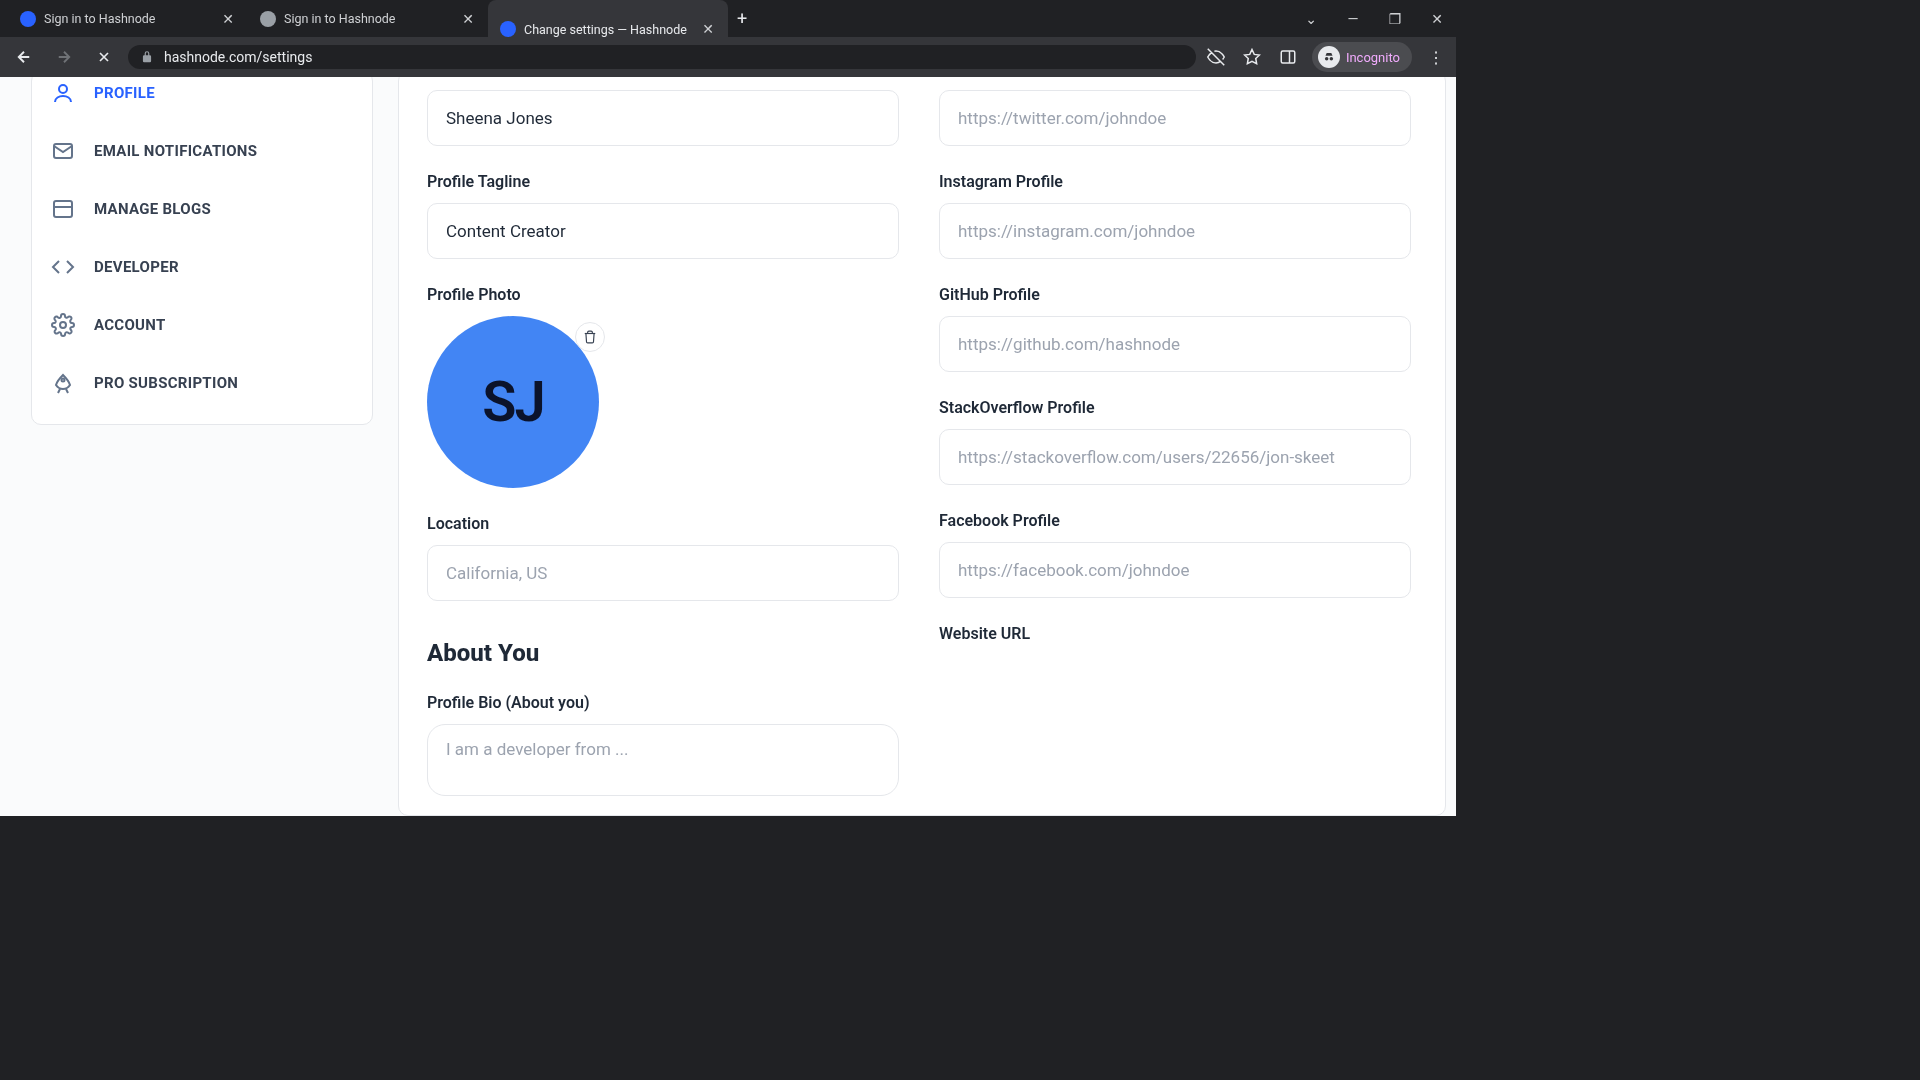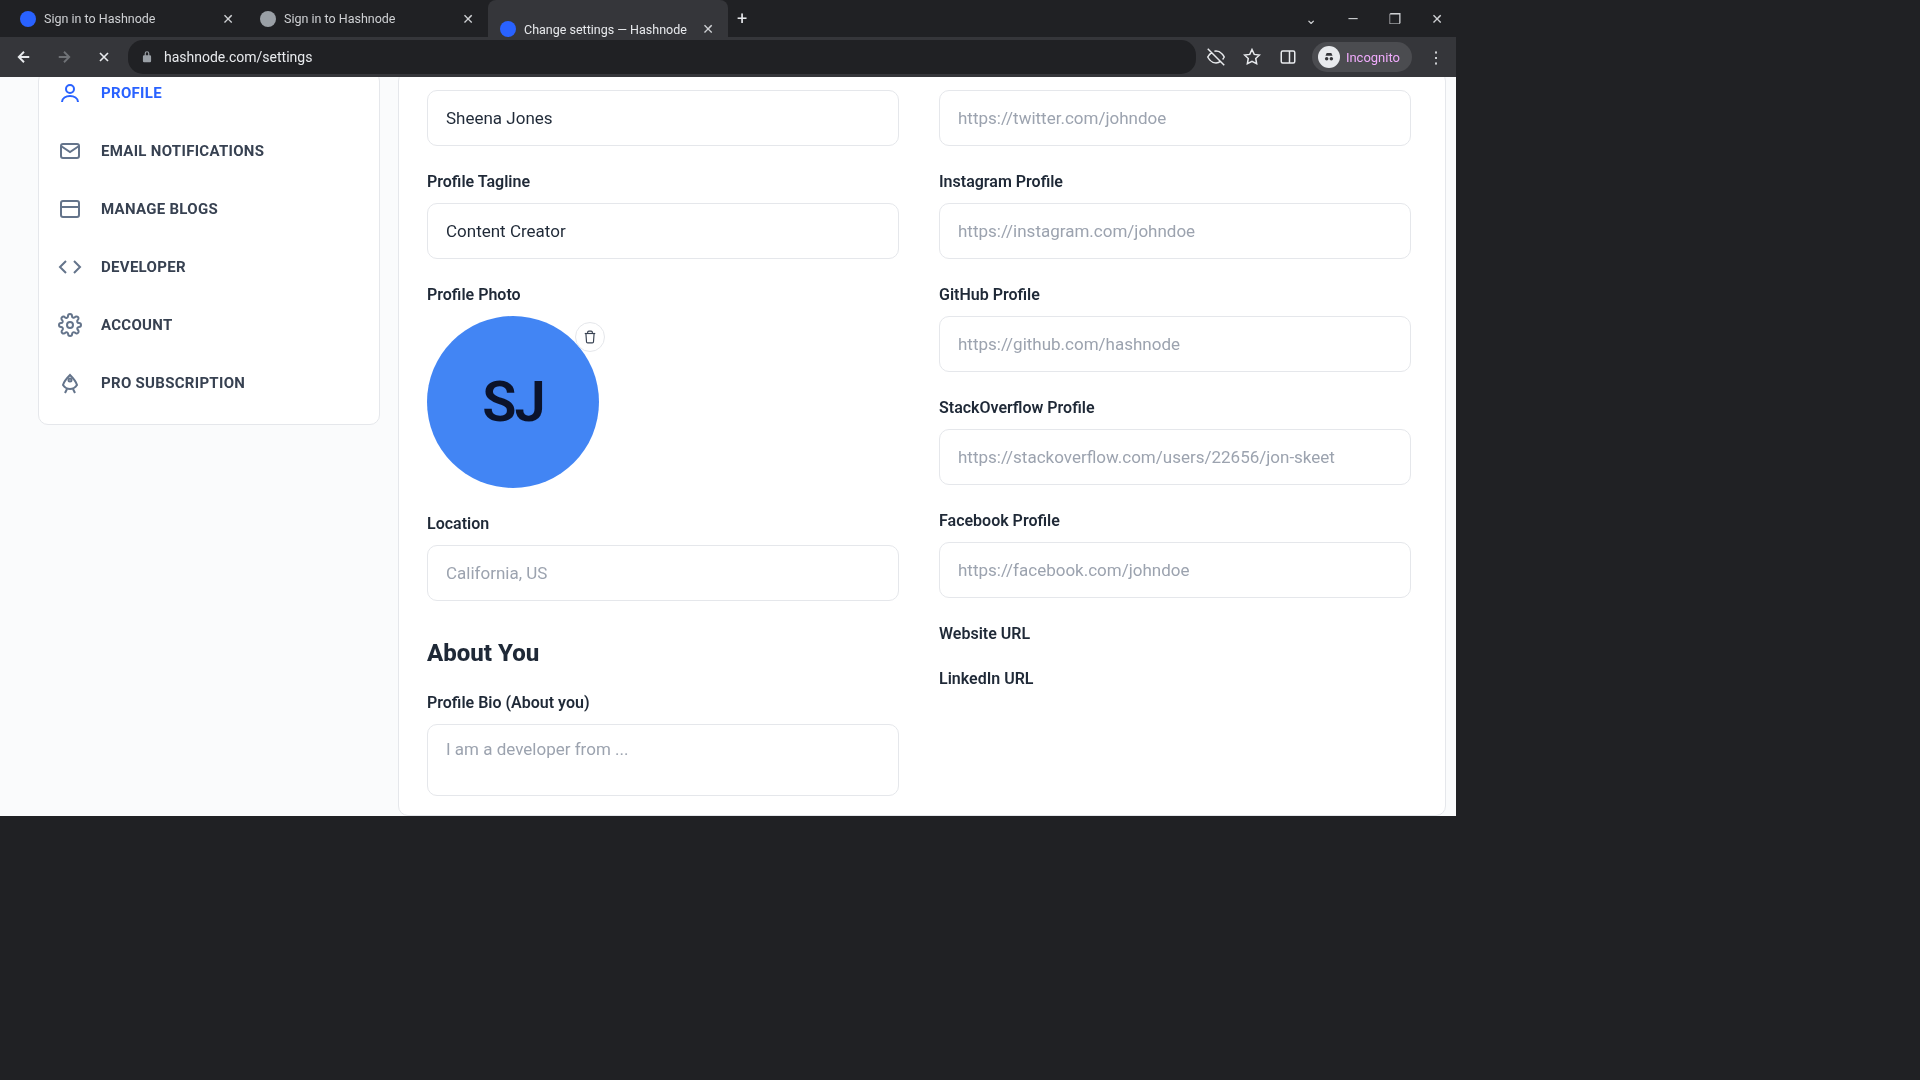--- a/index.html
+++ b/index.html
@@ -16,52 +16,52 @@
 .tab .favicon.globe { background: #9aa0a6; border-radius: 50%; }
 .tab .close { margin-left: auto; width: 16px; height: 16px; display: flex; align-items: center; justify-content: center; color: #cfd1d4; font-size: 14px; }
 .newtab { width: 28px; display: flex; align-items: center; justify-content: center; color: #e8eaed; font-size: 18px; }
 .win-controls { display: flex; align-items: center; padding-right: 6px; gap: 16px; color: #cfd1d4; }
 .win-controls span { width: 26px; text-align: center; font-size: 14px; }
 .caret { font-size: 14px; }
 
 .toolbar { height: 40px; background: #35363a; display: flex; align-items: center; padding: 0 8px; gap: 8px; }
 .nav-btn { width: 32px; height: 32px; display: flex; align-items: center; justify-content: center; color: #e8eaed; border-radius: 50%; }
 .nav-btn.disabled { color: #6f7276; }
-.addr { flex: 1; height: 34px; background: #202124; border-radius: 15px; display: flex; align-items: center; padding: 0 12px; gap: 10px; color: #e8eaed; font-size: 14px; }
+.addr { flex: 1; height: 24px; background: #202124; border-radius: 15px; display: flex; align-items: center; padding: 0 12px; gap: 10px; color: #e8eaed; font-size: 14px; }
 .addr .lock { color: #9aa0a6; font-size: 13px; }
 .tool-right { display: flex; align-items: center; gap: 12px; color: #e8eaed; }
 .tool-right .icon { width: 24px; height: 24px; display: flex; align-items: center; justify-content: center; font-size: 16px; }
 .incognito { display: flex; align-items: center; gap: 6px; background: #4b4c50; padding: 4px 12px 4px 6px; border-radius: 16px; font-size: 13px; color: #f0abfc; }
 .incognito .avatar-ic { width: 22px; height: 22px; background: #e8eaed; border-radius: 50%; display: flex; align-items: center; justify-content: center; color: #35363a; font-size: 14px; }
 
 
 .page { position: relative; background: #fafbfc; height: 739px; overflow: hidden; }
 
-.sidebar-card { position: absolute; left: 38px; top: -6px; width: 342px; background: #fff; border: 1px solid #e5e7eb; border-radius: 10px; padding-bottom: 12px; }
+.sidebar-card { position: absolute; left: 31px; top: -6px; width: 342px; background: #fff; border: 1px solid #e5e7eb; border-radius: 10px; padding-bottom: 12px; }
 .nav-item { display: flex; align-items: center; gap: 18px; padding: 16px 18px; font-size: 15px; font-weight: 700; color: #374151; letter-spacing: 0.3px; }
 .nav-item.active { color: #2962ff; padding-top: 8px; }
 .nav-icon { width: 26px; height: 26px; display: flex; align-items: center; justify-content: center; color: #64748b; }
 .nav-item.active .nav-icon { color: #2962ff; }
 
 .content { position: absolute; left: 398px; right: 10px; top: -6px; bottom: 0; background: #fff; border: 1px solid #e5e7eb; border-radius: 10px; padding: 0 28px; }
 .two-col { display: flex; gap: 40px; }
 .col { flex: 1; max-width: 472px; }
 
 .field-label { font-size: 16px; font-weight: 600; color: #1f2937; margin-top: 26px; margin-bottom: 12px; }
 .input { width: 100%; height: 56px; border: 1px solid #e5e7eb; border-radius: 10px; background: #fff; padding: 0 18px; font-size: 17px; color: #1f2937; outline: none; }
 .input::placeholder { color: #9ca3af; }
 .input-top { margin-top: 18px; }
 
 .avatar-wrap { position: relative; width: 172px; height: 172px; margin-top: 8px; }
 .avatar { width: 172px; height: 172px; border-radius: 50%; background: #4285f4; display: flex; align-items: center; justify-content: center; font-size: 56px; font-weight: 600; color: #0b132b; letter-spacing: -2px; }
 .avatar-del { position: absolute; top: 6px; right: -6px; width: 30px; height: 30px; border-radius: 50%; background: #fff; border: 1px solid #e5e7eb; display: flex; align-items: center; justify-content: center; cursor: pointer; }
 .avatar-del svg { width: 14px; height: 14px; color: #374151; }
 
 .section-h { font-size: 24px; font-weight: 800; color: #1f2937; margin-top: 38px; }
-textarea.input { height: 72px; padding-top: 14px; resize: none; }
+textarea.input { height: 72px; padding-top: 14px; resize: none; border-radius: 18px; }
 
 svg { display: block; }
 </style>
 </head>
 <body>
 
 <div class="title-bar">
   <div class="tabs-row">
     <div class="tab inactive">
       <span class="favicon hn"></span>
@@ -244,18 +244,17 @@
         <input class="input" placeholder="https://github.com/hashnode" style="">
 
         <div class="field-label">StackOverflow Profile</div>
         <input class="input" placeholder="https://stackoverflow.com/users/22656/jon-skeet" style="">
 
         <div class="field-label">Facebook Profile</div>
         <input class="input" placeholder="https://facebook.com/johndoe" style="">
 
         <div class="field-label">Website URL</div>
 
-        <div class="field-label">LinkedIn URL</div>
       </div>
     </div>
   </div>
 
 </div>
 
 </body></html>

